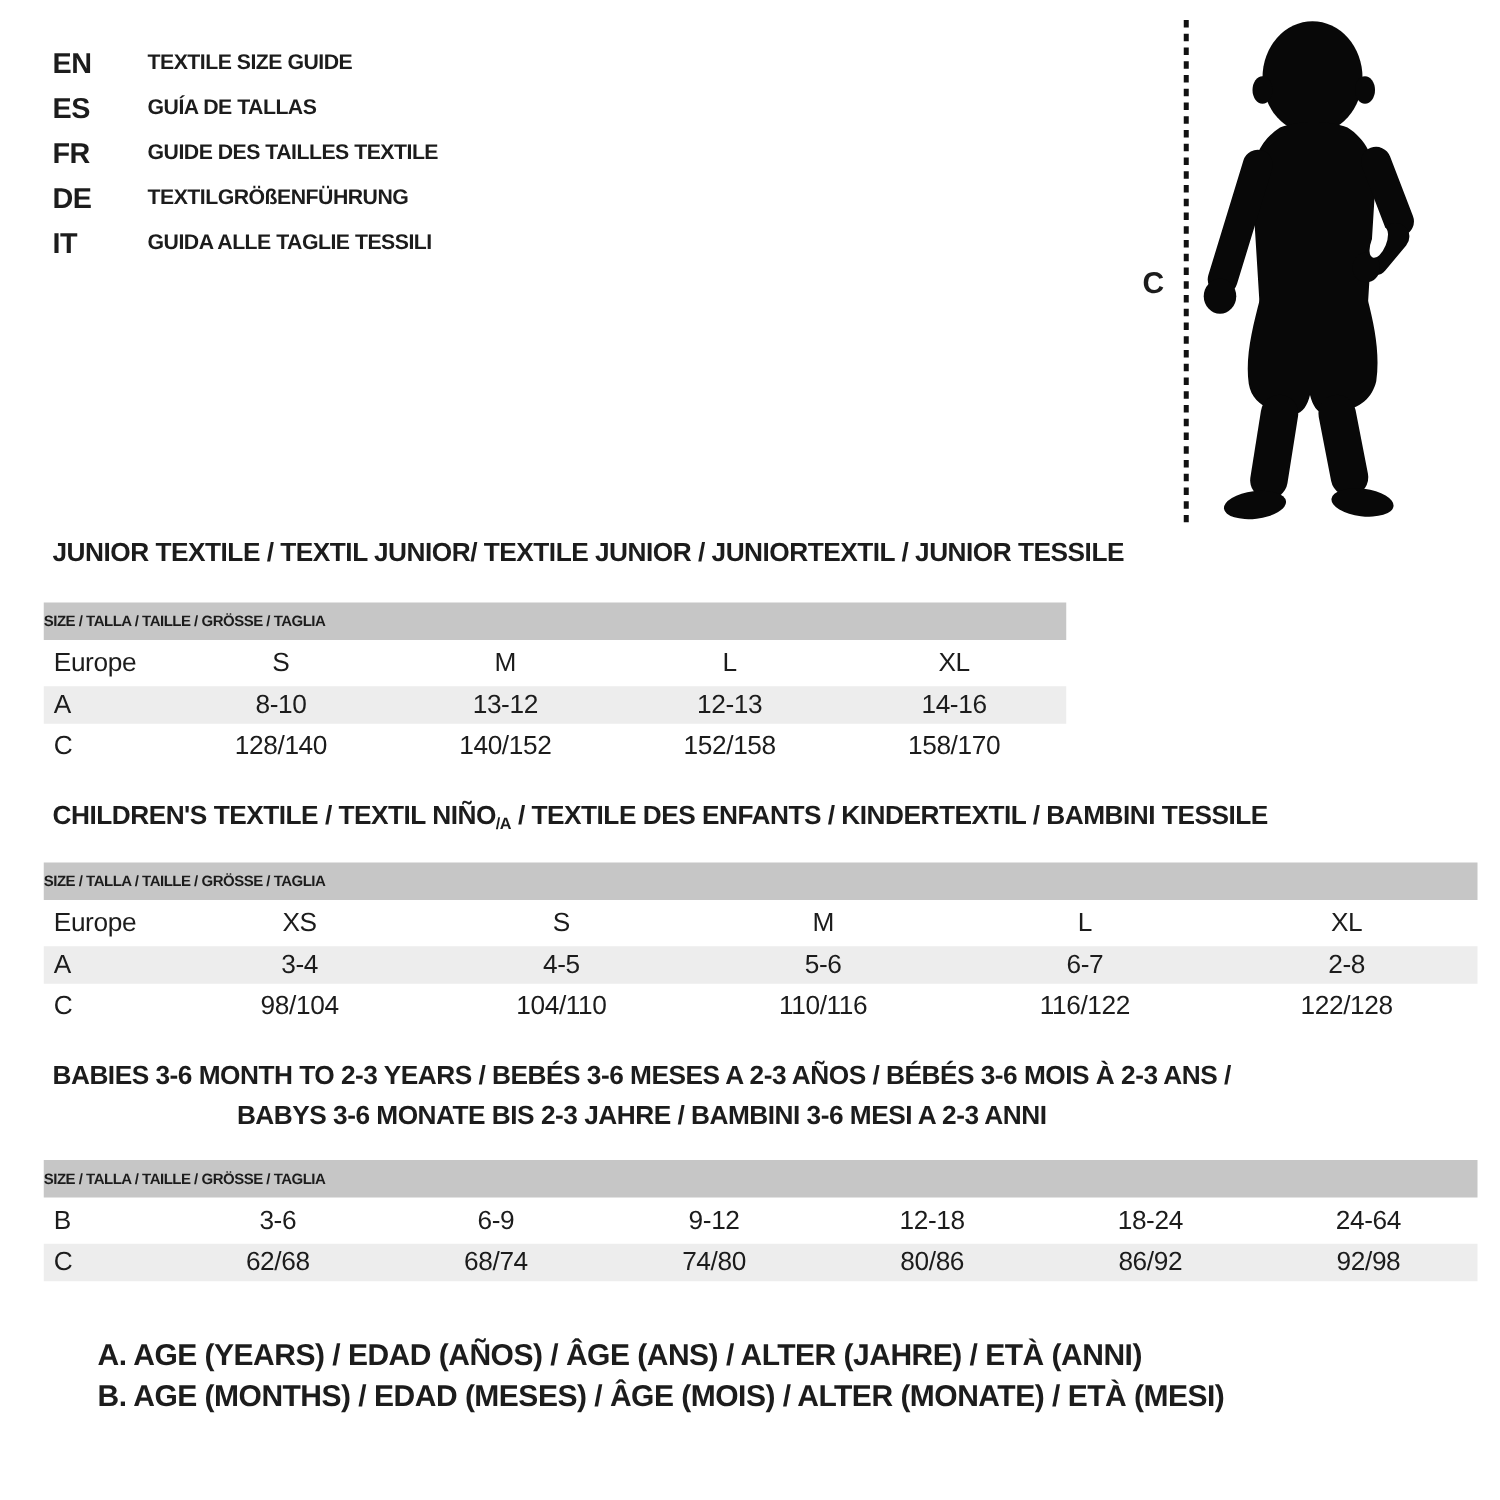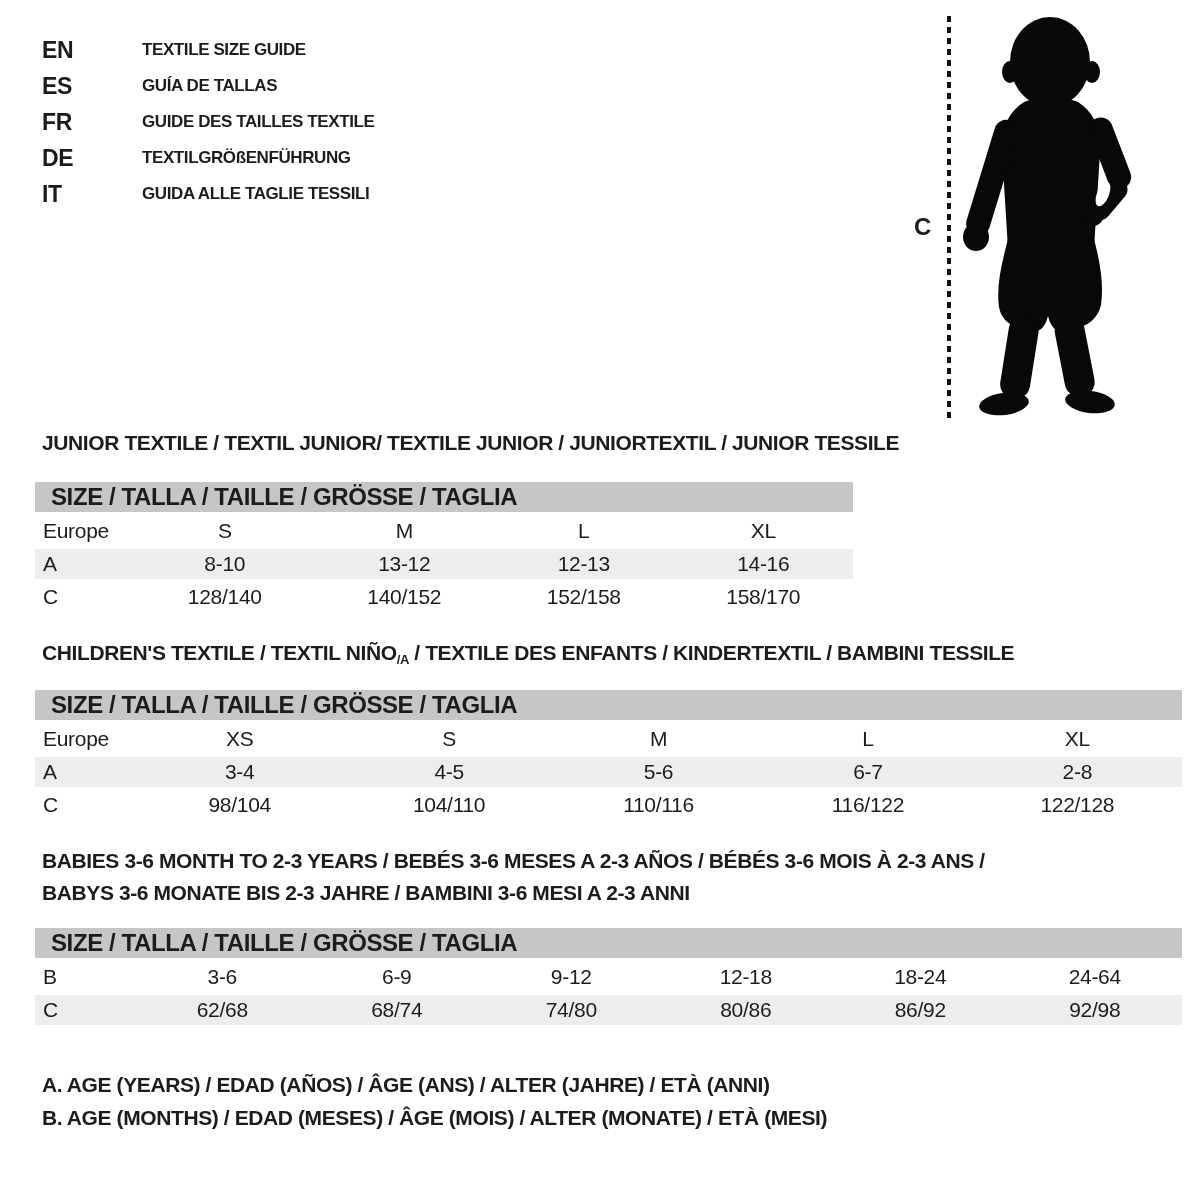--- a/index.html
+++ b/index.html
@@ -6,56 +6,56 @@
   body { background:#fff; }
   .page {
     position:relative; width:1200px; height:1200px;
     background:#ffffff; color:#1c1c1c;
     font-family:"Liberation Sans", sans-serif;
     overflow:hidden;
   }
 
   
   .lang-block { position:absolute; left:42px; top:32px; }
-  .lang-row { display:flex; height:36px; align-items:center;gap:24px; }
+  .lang-row { display:flex; height:36px; align-items:center; }
   .lang-code  { width:76px;  font-weight:bold; font-size:23px; letter-spacing:-0.4px; }
   .lang-label { font-weight:bold; font-size:17px; letter-spacing:-0.4px; white-space:nowrap; }
 
   
   .measure-line { position:absolute; left:946px; top:16px; }
   .fig-label-c  { position:absolute; left:914px; top:213px; font-size:24px; font-weight:bold; }
   .silhouette   { position:absolute; left:962px; top:14px; }
 
   
   .section-title { position:absolute; font-size:21px; font-weight:bold;
-                   letter-spacing:-0.4px; white-space:nowrap; }
+                   letter-spacing:-0.4px; white-space:nowrap;text-align:center; }
   .title-junior   { left:42px; top:431px; }
   .title-children { left:42px; top:641px; }
   .title-babies   { left:42px; top:845px; line-height:32px; }
   .sub-a { font-size:13px; vertical-align:-4px; font-weight:bold; }
 
   
   .size-table { position:absolute; left:35px; }
   .table-junior   { top:482px; width:818px; }
   .table-children { top:690px; width:1147px; }
   .table-babies   { top:928px; width:1147px; }
 
   .thead { height:30px; background:#c6c6c6; display:flex; align-items:center;
-           padding-left:16px; font-weight:bold; font-size:24px;
+           padding-left:0; font-weight:bold; font-size:12px;
            letter-spacing:-0.4px; margin-bottom:4px; }
   .trow  { display:flex; height:30px; align-items:center;
            margin-bottom:3px; font-size:21px; letter-spacing:-0.3px; }
   .trow.shaded { background:#ededed; }
   .tcell-label { width:100px; padding-left:8px; }
   .tcell { flex:1; text-align:center; }
 
   
   .legend { position:absolute; left:42px; top:1068px; }
-  .legend-line { font-weight:bold; font-size:21px; line-height:33px;
-                 letter-spacing:-0.4px; white-space:nowrap; }
+  .legend-line { font-weight:bold; font-size:24px; line-height:33px;
+                 letter-spacing:-0.4px; white-space:nowrap;margin-left:36px; }
 </style>
 </head>
 <body>
 
 <div class="page">
 
   <div class="lang-block">
     <div class="lang-row">
       <span class="lang-code">EN</span>
       <span class="lang-label">TEXTILE SIZE GUIDE</span>

